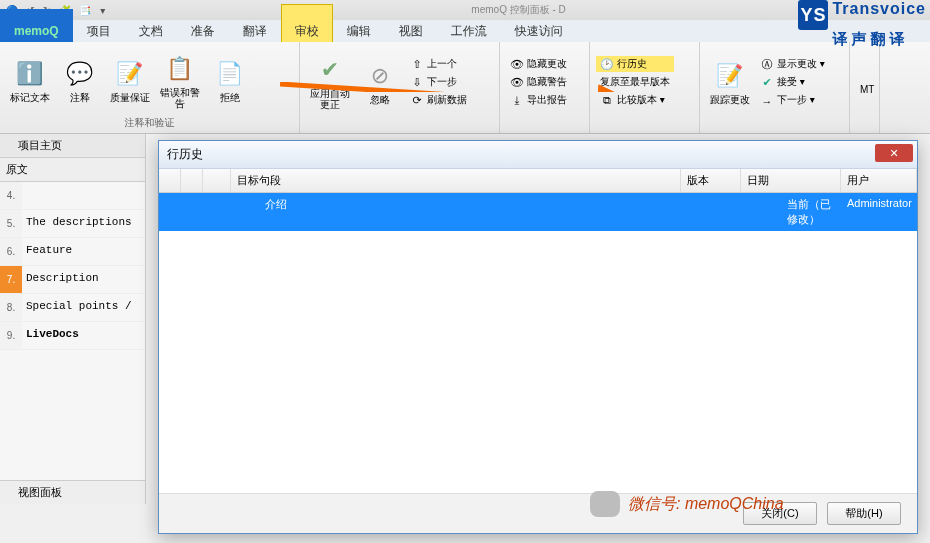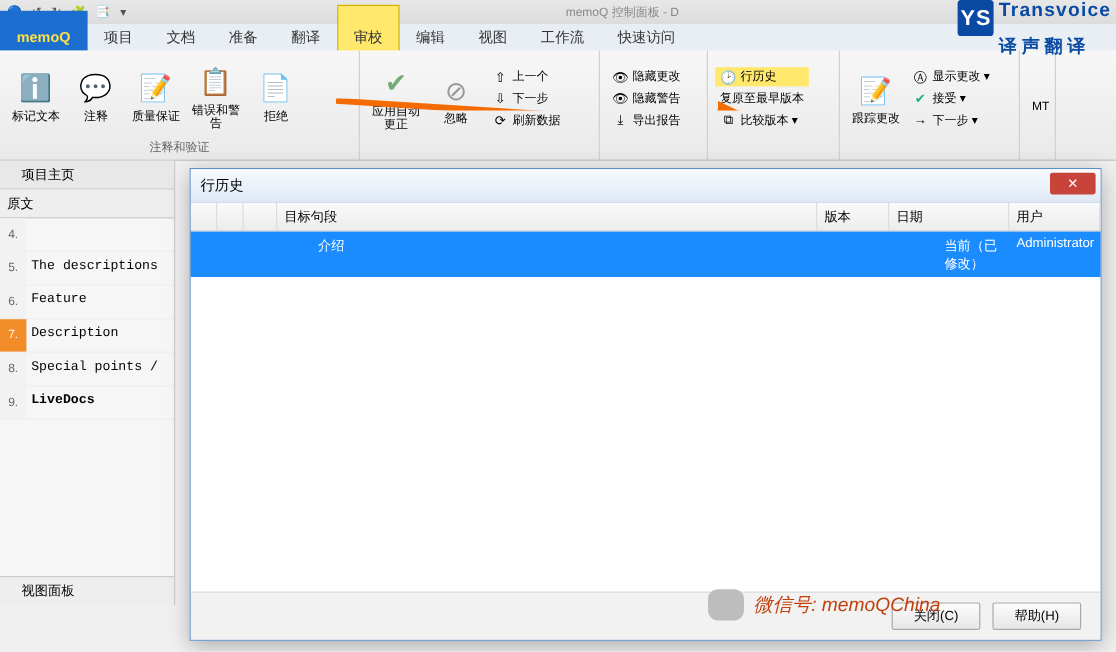--- a/index.html
+++ b/index.html
@@ -2,21 +2,21 @@
 <html><head>
 <meta charset="utf-8">
 <style>
 * { box-sizing: border-box; margin: 0; padding: 0; font-family: "Microsoft YaHei", "SimSun", Arial, sans-serif; }
 body { width: 930px; height: 543px; background: #f0f0f0; overflow: hidden; position: relative; }
 
 .qat { height: 20px; background: linear-gradient(#e8e8e8,#dcdcdc); display: flex; align-items: center; padding: 0 6px; gap: 8px; font-size: 10px; color: #555; }
 .qat .title { flex: 1; text-align: center; color: #888; }
 
 .menubar { height: 22px; background: #e8eef3; display: flex; align-items: center; font-size: 12px; }
-.menubar .brand { background: #1c6dd0; color: #fde047; padding: 15px 14px; font-weight: bold; }
+.menubar .brand { background: #1c6dd0; color: #86efac; padding: 15px 14px; font-weight: bold; }
 .menubar .mitem { padding: 3px 14px; color: #333; cursor: default; }
 .menubar .mitem.active { background: #ffe86b; border: 1px solid #d4b300; padding: 18px 13px; }
 
 .ribbon { height: 92px; background: linear-gradient(#f7f7f7,#e9e9e9); border-bottom: 1px solid #c0c0c0; display: flex; font-size: 11px; position: relative; }
 .rgroup { border-right: 1px solid #d0d0d0; display: flex; flex-direction: column; }
 .rgroup .body { flex: 1; display: flex; align-items: center; padding: 4px 6px 0 6px; gap: 2px; }
 .rgroup .lbl { text-align: center; font-size: 10px; color: #666; padding: 1px 0 3px 0; }
 .bigbtn { display: flex; flex-direction: column; align-items: center; width: 48px; padding: 2px; cursor: default; }
 .bigbtn .ic { width: 32px; height: 32px; display: flex; align-items: center; justify-content: center; font-size: 22px; }
 .bigbtn .tx { font-size: 10px; text-align: center; line-height: 11px; margin-top: 2px; }

